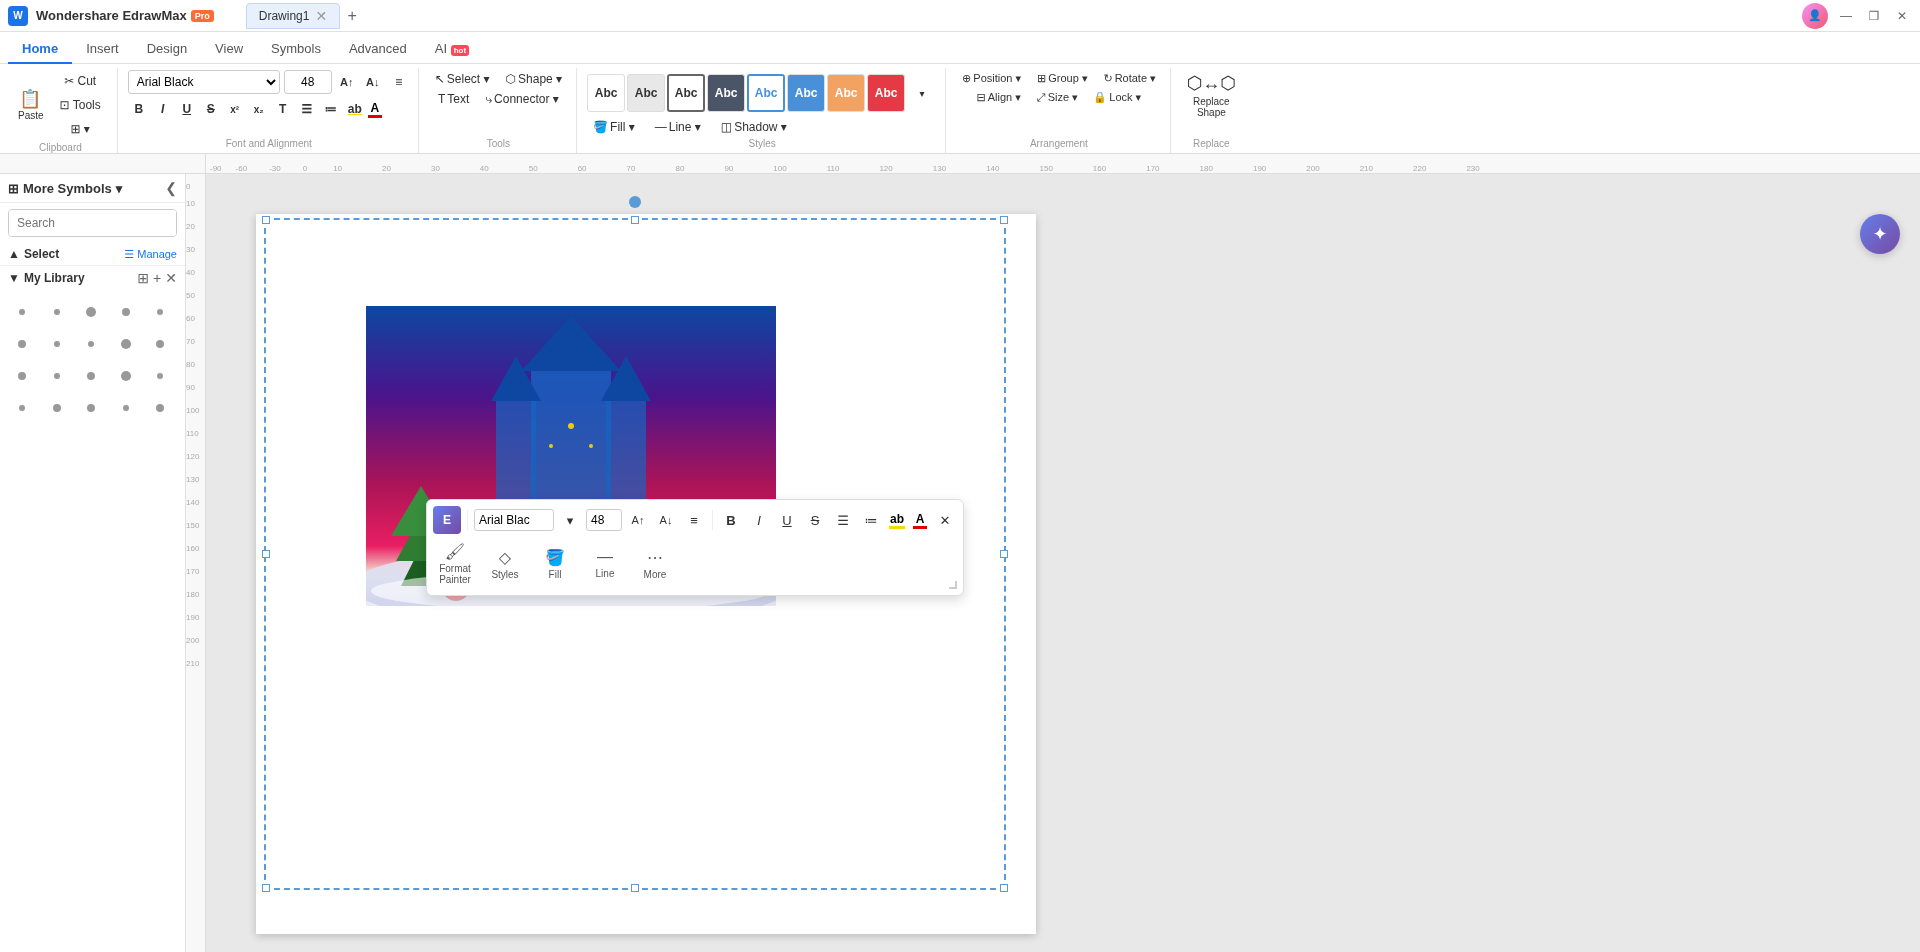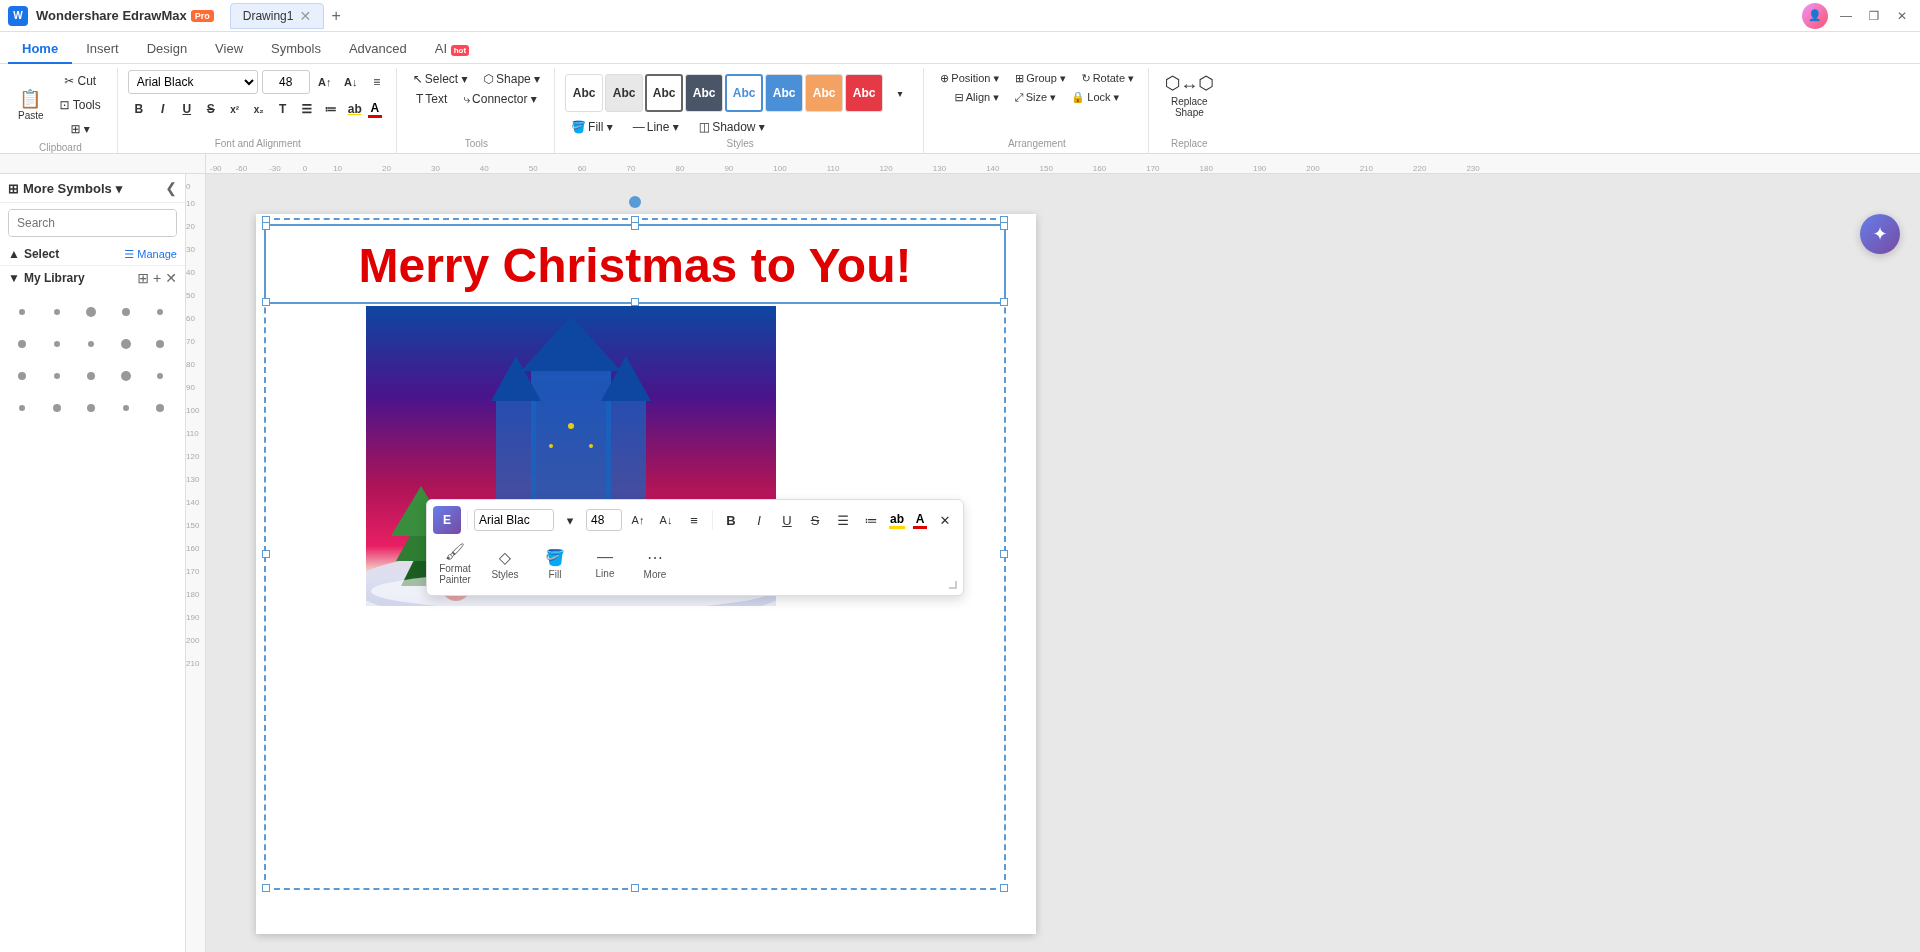--- a/index.html
+++ b/index.html
@@ -11,21 +11,21 @@
       background: #fff;
       display: flex;
       align-items: center;
       padding: 0 8px;
       border-bottom: 1px solid #e0e0e0;
       user-select: none;
     }
     .title-bar .app-icon { width: 20px; height: 20px; background: #1a73e8; border-radius: 4px; margin-right: 8px; display: flex; align-items: center; justify-content: center; color: white; font-size: 10px; font-weight: bold; }
     .title-bar .app-name { font-size: 13px; font-weight: 600; color: #333; margin-right: 4px; }
     .title-bar .pro-badge { background: #ff6b35; color: white; font-size: 9px; font-weight: bold; padding: 1px 4px; border-radius: 3px; margin-right: 16px; }
-    .title-bar .tab { background: #e8f0fe; border: 1px solid #c5d5f7; border-radius: 4px 4px 0 0; padding: 4px 12px; font-size: 12px; color: #333; display: flex; align-items: center; gap: 6px; cursor: pointer; }
+    .title-bar .tab { background: #e8f0fe; border: 1px solid #c5d5f7; border-radius: 4px 4px 0 0; padding: 4px 12px; font-size: 12px; color: #333; display: flex; align-items: center; gap: 6px; cursor: pointer; margin-left: 16px; }
     .title-bar .tab .close-btn { color: #999; font-size: 14px; cursor: pointer; }
     .title-bar .add-tab { width: 24px; height: 24px; display: flex; align-items: center; justify-content: center; cursor: pointer; color: #666; font-size: 16px; }
     .title-bar-right { margin-left: auto; display: flex; align-items: center; gap: 8px; }
     .title-bar-right .avatar { width: 26px; height: 26px; border-radius: 50%; background: linear-gradient(135deg, #f093fb, #f5576c); display: flex; align-items: center; justify-content: center; color: white; font-size: 11px; }
     .title-bar-right .win-btn { width: 20px; height: 20px; display: flex; align-items: center; justify-content: center; color: #666; font-size: 12px; cursor: pointer; border-radius: 3px; }
 
     
     .ribbon-tabs {
       height: 32px;
       background: #fff;
@@ -93,21 +93,21 @@
     .ribbon-btn .icon { font-size: 18px; line-height: 1; }
     .ribbon-btn-large { flex-direction: row; gap: 4px; font-size: 12px; padding: 4px 8px; }
 
     
     .font-select {
       height: 24px;
       border: 1px solid #ccc;
       border-radius: 3px;
       padding: 0 4px;
       font-size: 12px;
-      width: 130px;
+      width: 152px;
       background: white;
     }
     .font-size-input {
       height: 24px;
       border: 1px solid #ccc;
       border-radius: 3px;
       padding: 0 4px;
       font-size: 12px;
       width: 48px;
       text-align: center;
@@ -599,29 +599,20 @@
         <div style="position:absolute;top:-4px;left:-4px;width:8px;height:8px;background:white;border:1px solid #5b9bd5;"></div>
         <div style="position:absolute;top:-4px;left:50%;transform:translateX(-50%);width:8px;height:8px;background:white;border:1px solid #5b9bd5;"></div>
         <div style="position:absolute;top:-4px;right:-4px;width:8px;height:8px;background:white;border:1px solid #5b9bd5;"></div>
         <div style="position:absolute;top:50%;transform:translateY(-50%);left:-4px;width:8px;height:8px;background:white;border:1px solid #5b9bd5;"></div>
         <div style="position:absolute;top:50%;transform:translateY(-50%);right:-4px;width:8px;height:8px;background:white;border:1px solid #5b9bd5;"></div>
         <div style="position:absolute;bottom:-4px;left:-4px;width:8px;height:8px;background:white;border:1px solid #5b9bd5;"></div>
         <div style="position:absolute;bottom:-4px;left:50%;transform:translateX(-50%);width:8px;height:8px;background:white;border:1px solid #5b9bd5;"></div>
         <div style="position:absolute;bottom:-4px;right:-4px;width:8px;height:8px;background:white;border:1px solid #5b9bd5;"></div>
       </div>
 
-      <div style="position:absolute;top:10px;left:8px;width:742px;height:80px;border:2px solid #5b9bd5;background:white;">
-        <div style="position:absolute;top:-4px;left:-4px;width:8px;height:8px;background:white;border:1px solid #5b9bd5;"></div>
-        <div style="position:absolute;top:-4px;left:50%;transform:translateX(-50%);width:8px;height:8px;background:white;border:1px solid #5b9bd5;"></div>
-        <div style="position:absolute;top:-4px;right:-4px;width:8px;height:8px;background:white;border:1px solid #5b9bd5;"></div>
-        <div style="position:absolute;bottom:-4px;left:-4px;width:8px;height:8px;background:white;border:1px solid #5b9bd5;"></div>
-        <div style="position:absolute;bottom:-4px;left:50%;transform:translateX(-50%);width:8px;height:8px;background:white;border:1px solid #5b9bd5;"></div>
-        <div style="position:absolute;bottom:-4px;right:-4px;width:8px;height:8px;background:white;border:1px solid #5b9bd5;"></div>
-        <div style="font-family:'Arial Black',Arial,sans-serif;font-size:48px;font-weight:900;color:#e00000;text-align:center;line-height:80px;white-space:nowrap;overflow:hidden;">Merry Christmas to You!</div>
-      </div>
 
       <div style="position:absolute;top:92px;left:110px;width:410px;height:300px;overflow:hidden;">
         <div style="width:100%;height:100%;background:linear-gradient(180deg,#0d47a1 0%,#1565c0 15%,#4a148c 35%,#6a1b9a 50%,#ad1457 65%,#c62828 75%,#f5f5f5 88%,#e3f2fd 100%);">
 
           <svg width="410" height="300" viewBox="0 0 410 300" style="position:absolute;top:0;left:0;">
 
             <defs>
               <linearGradient id="skyGrad" x1="0" y1="0" x2="0" y2="1">
                 <stop offset="0%" stop-color="#0d47a1"></stop>
                 <stop offset="30%" stop-color="#4a148c"></stop>

